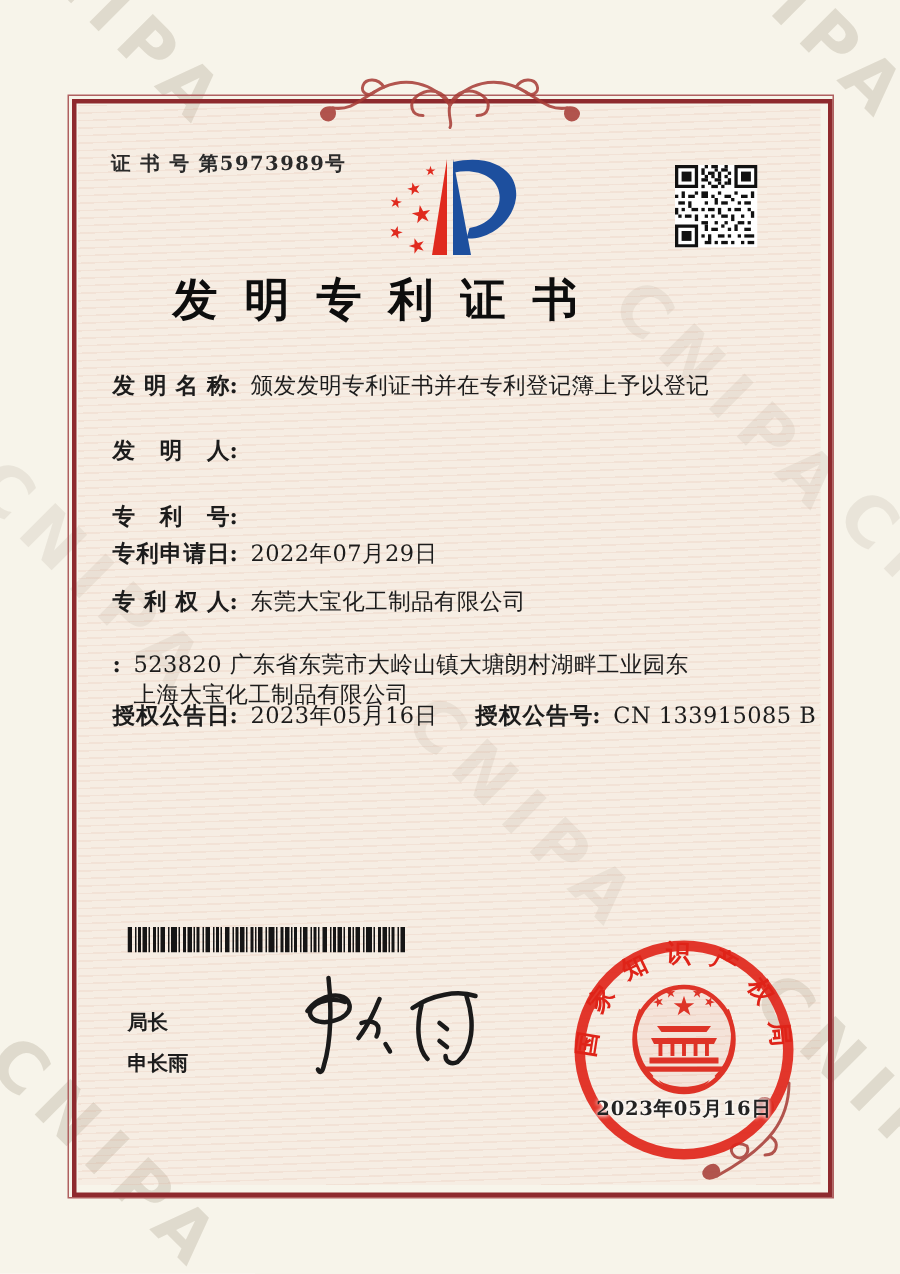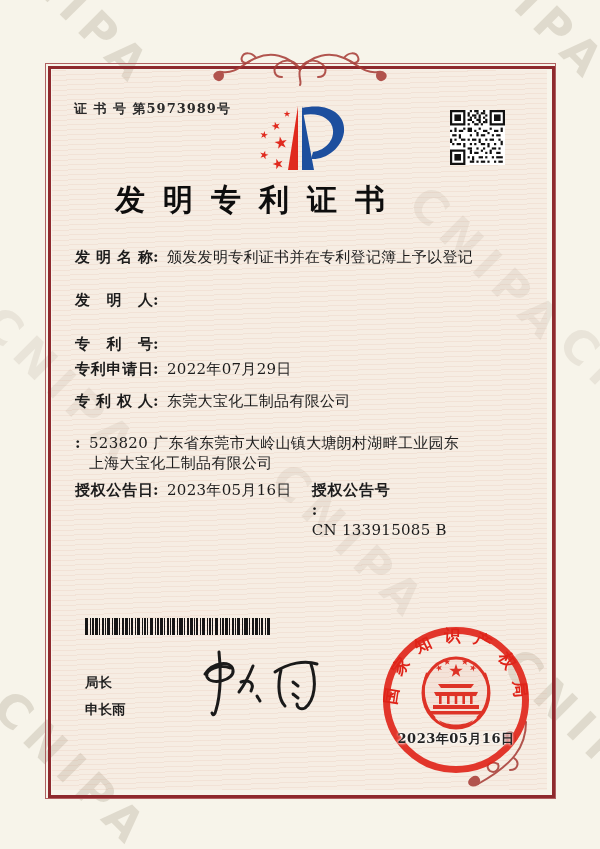--- a/index.html
+++ b/index.html
@@ -36,30 +36,30 @@
       box-sizing:border-box;}
 
   
   .row{position:absolute;left:75px;width:462px;display:flex;font-size:15px;color:#1c1c1c;
       line-height:20px;}
   .lab{width:78px;flex:none;text-align:justify;text-align-last:justify;font-weight:600;}
   .colon{width:14px;flex:none;font-weight:600;}
   .val{flex:1;letter-spacing:0.3px;}
   .val .vline{display:block;}
   .row-grant .grp{display:flex;}
-  .row-grant .grp2{margin-left:20px;flex-direction:column;}
+  .row-grant .grp2{margin-left:32px;}
   .row-grant .val{flex:none;}
 
   .r-name{top:247px;}
   .r-inventor{top:290px;}
   .r-patno{top:334px;}
   .r-filing{top:359px;justify-content:space-between;}
   .r-patentee{top:391px;}
   .r-addr{top:433px;}
-  .r-grant{top:480px;}
+  .r-grant{top:467px;justify-content:flex-end;}
 
   
   .legal{position:absolute;left:68px;top:499px;width:464px;font-size:12.6px;
       line-height:18.4px;color:#242424;text-align:justify;letter-spacing:0.6px;}
   .legal p{margin:0 0 3px 0;text-indent:2em;}
 
   .barcode{position:absolute;left:85px;top:618px;}
 
   .signer{position:absolute;left:85px;top:669px;
       font-family:"DejaVu Sans","Liberation Sans",sans-serif;

